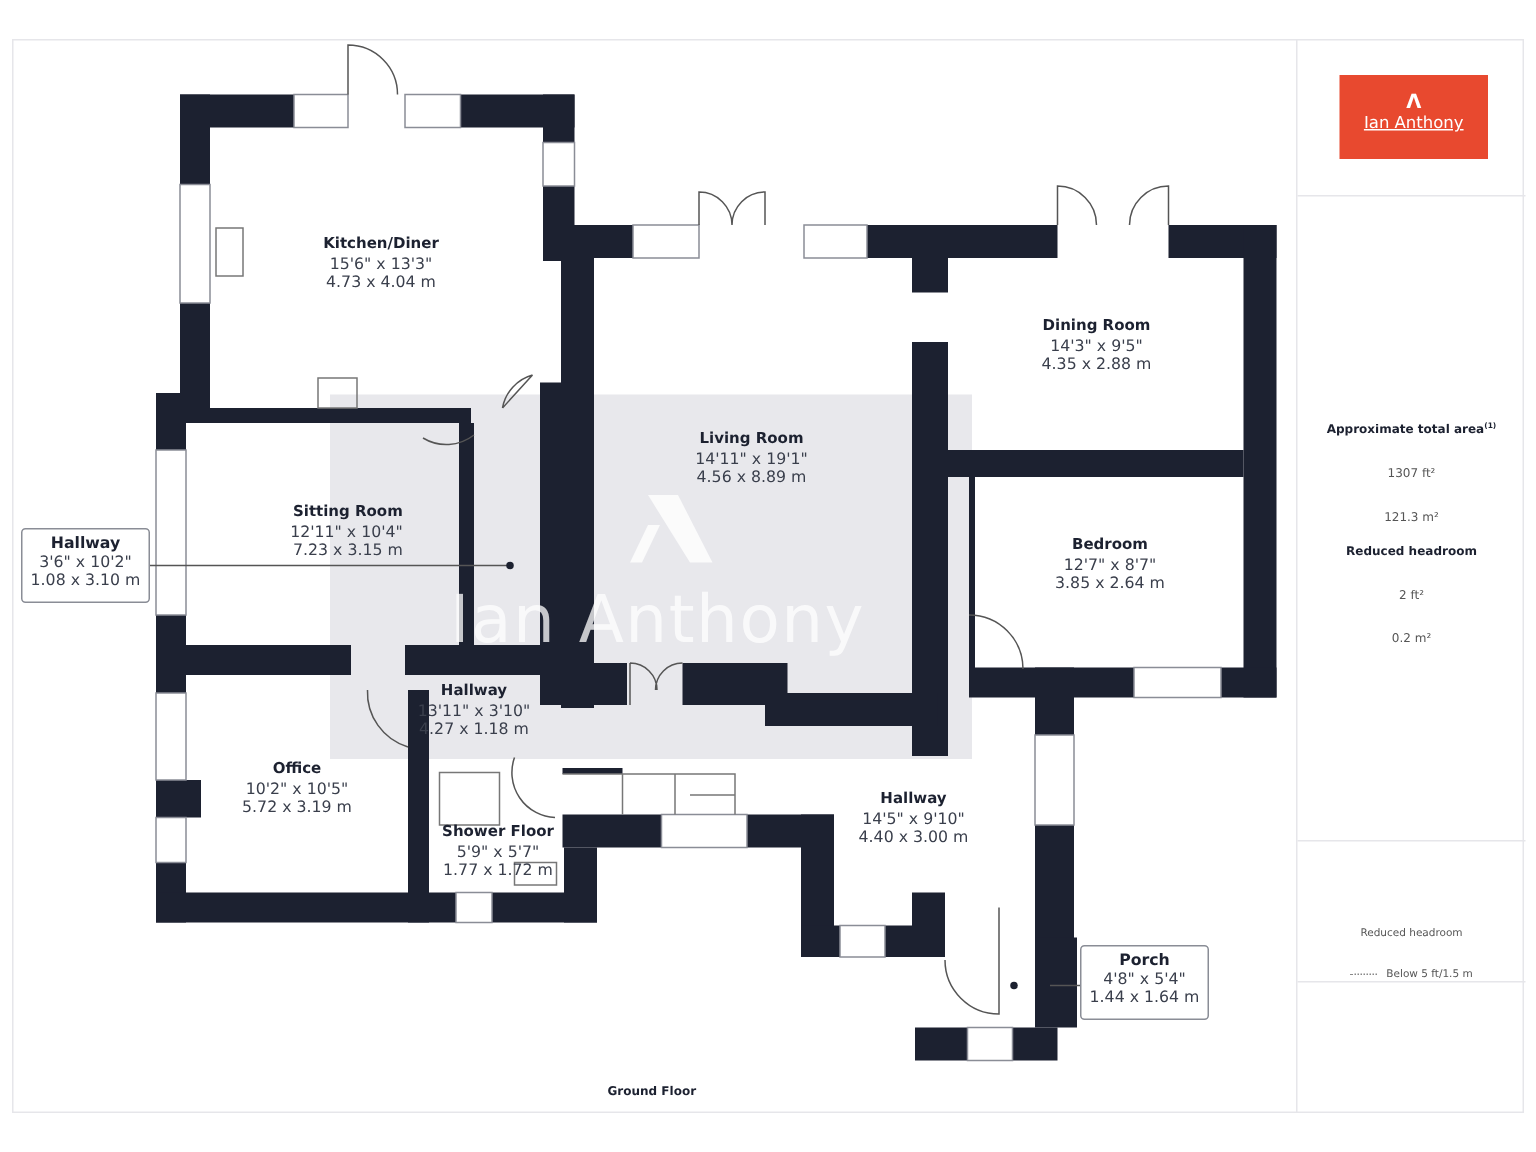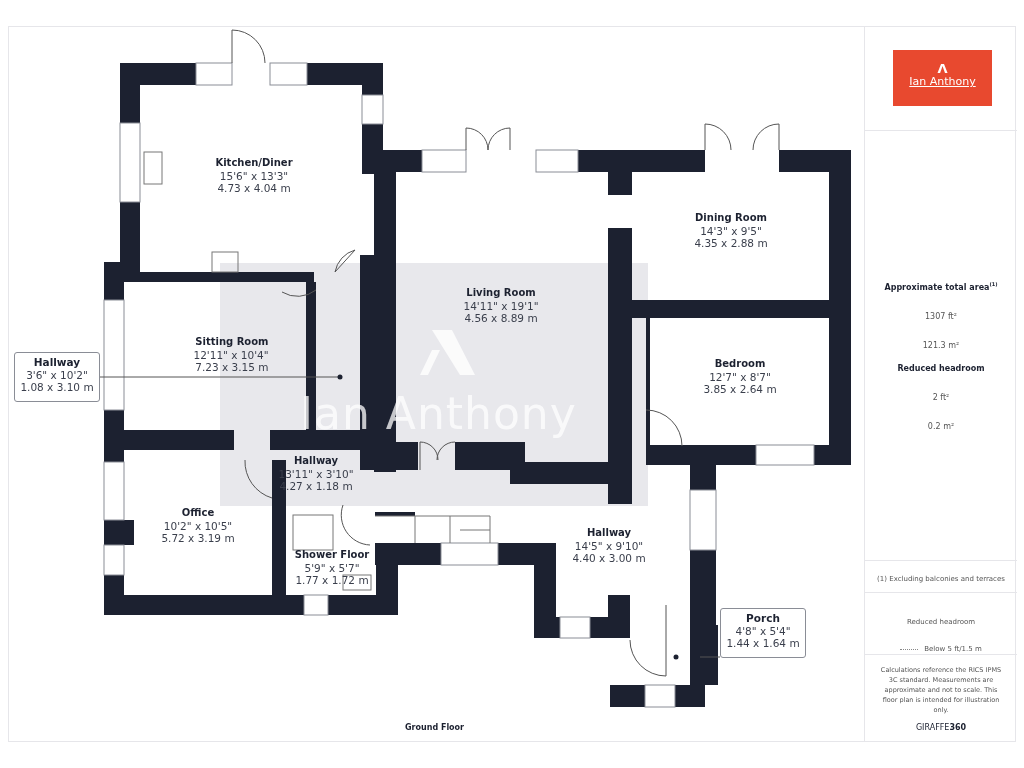--- a/index.html
+++ b/index.html
@@ -181,21 +181,21 @@
   <div class="room-label" style="left:332px;top:548px;">
     <div class="n">Shower Floor</div>
     <div class="d">5'9" x 5'7"</div>
     <div class="d">1.77 x 1.72 m</div>
   </div>
   <div class="room-label" style="left:609px;top:526px;">
     <div class="n">Hallway</div>
     <div class="d">14'5" x 9'10"</div>
     <div class="d">4.40 x 3.00 m</div>
   </div>
-  <div class="callout" style="left:720px;top:608px;width:86px;height:50px;">
+  <div class="callout" style="left:720px;top:630px;width:86px;height:50px;">
     <div class="n">Porch</div>
     <div class="d">4'8" x 5'4"</div>
     <div class="d">1.44 x 1.64 m</div>
   </div>
 
   <div class="floor-label">Ground Floor</div>
 </div>
 
 <div class="sidebar">
   <div class="sb-sec" style="top:0;height:105px;">
@@ -207,24 +207,17 @@
   <div class="sb-sec" style="top:105px;height:430px;">
     <div style="margin-top:150px;">
       <div class="sb-title"><span>Approximate total area</span><sup style="font-size:5px;">(1)</sup></div>
       <div class="sb-val">1307 ft²</div>
       <div class="sb-val">121.3 m²</div>
       <div class="sb-title" style="margin-top:14px;">Reduced headroom</div>
       <div class="sb-val">2 ft²</div>
       <div class="sb-val">0.2 m²</div>
     </div>
   </div>
-  <div class="sb-sec" style="top:535px;height:32px;padding-top:13px;">
-    <div class="sb-small">(1) Excluding balconies and terraces</div>
-  </div>
   <div class="sb-sec" style="top:567px;height:62px;padding-top:24px;">
     <div class="sb-small">Reduced headroom</div>
     <div class="sb-small" style="margin-top:16px;"><span style="display:inline-block;width:18px;border-top:1px dotted #888;vertical-align:middle;margin-right:6px;"></span><span>Below 5 ft/1.5 m</span></div>
   </div>
-  <div class="sb-sec" style="top:629px;height:87px;border-bottom:none;padding:10px 14px 0;">
-    <div class="sb-small" style="font-size:6.5px;line-height:10px;">Calculations reference the RICS IPMS 3C standard. Measurements are approximate and not to scale. This floor plan is intended for illustration only.</div>
-    <div style="font-size:8px;margin-top:8px;"><span>GIRAFFE</span><b>360</b></div>
-  </div>
 </div>
 
 </body></html>

